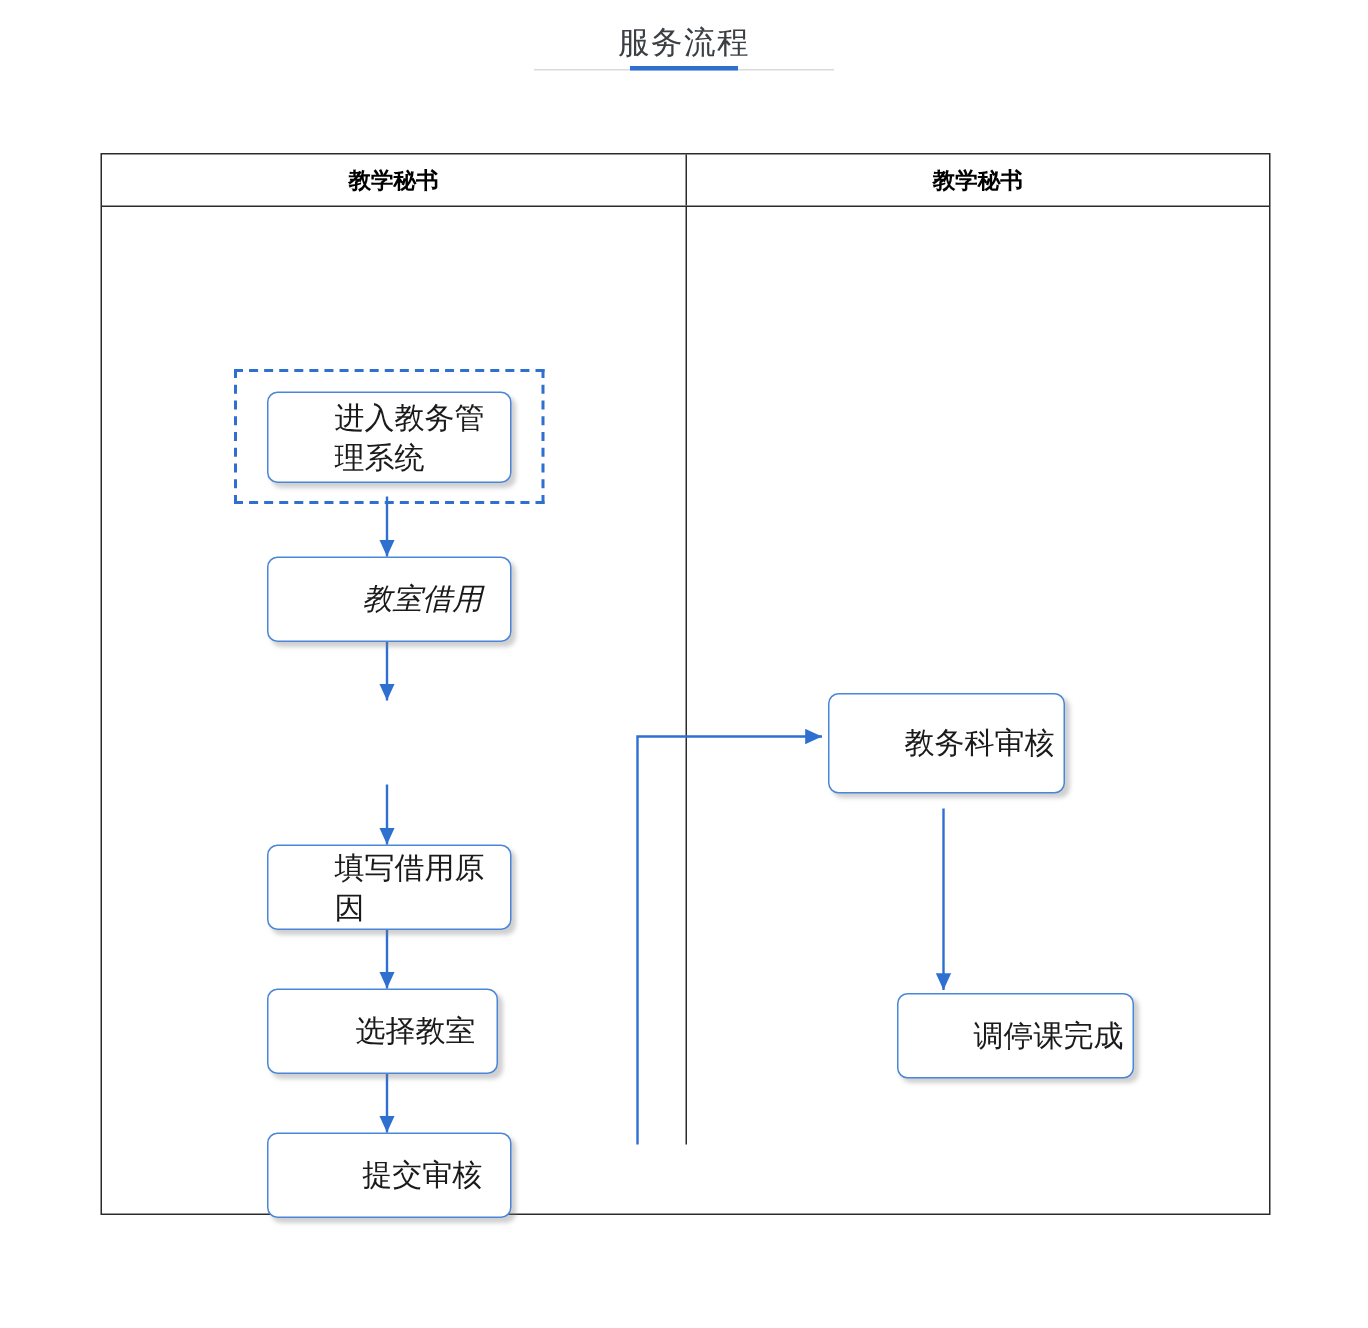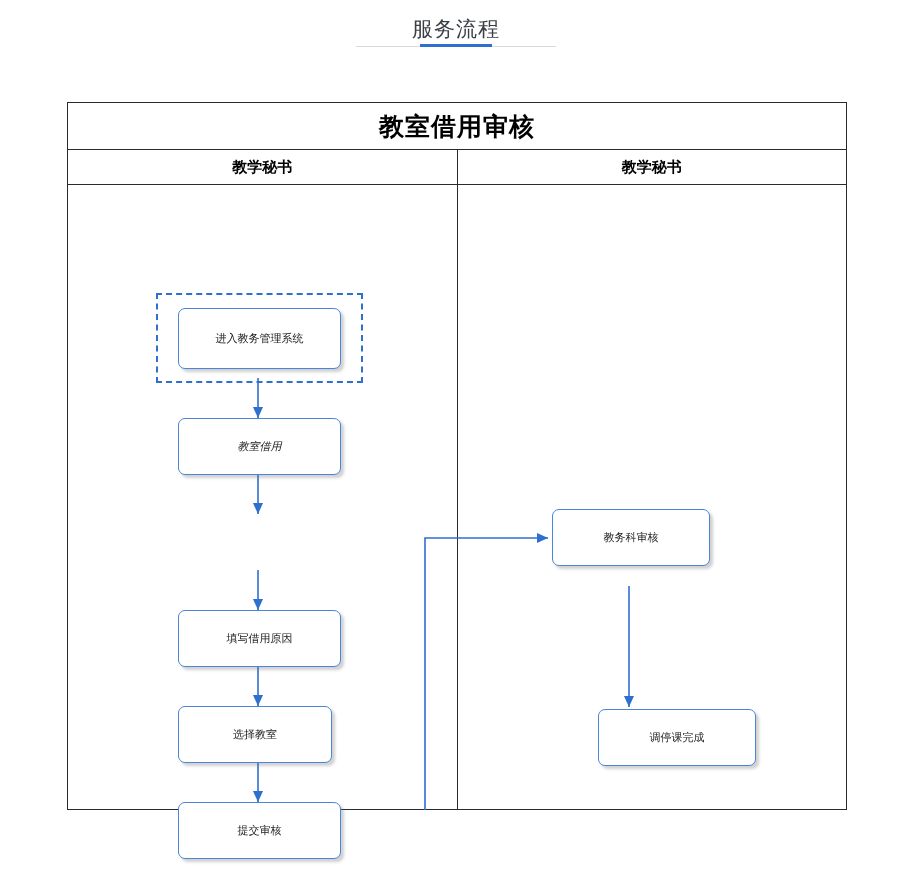--- a/index.html
+++ b/index.html
@@ -102,23 +102,24 @@
   
   .node {
     position: absolute;
     box-sizing: border-box;
     border: 1px solid #4a86d8;
     border-radius: 7px;
     background: #ffffff;
     display: flex;
     align-items: center;
     justify-content: center;
-    font-size: 11px;
+    font-size: 20px;
     color: #1a1a1a;
     box-shadow: 3px 3px 3px rgba(120,120,120,0.35);
+    padding-left: 44px;
   }
   .dashed-group {
     position: absolute;
     box-sizing: border-box;
     border: 2px dashed #2f6fd0;
     background: transparent;
   }
 
   
   .svg-layer {
@@ -134,21 +135,20 @@
 <body>
 
 <div class="page-header">
   <div class="page-title">服务流程</div>
 </div>
 <div class="title-rule"></div>
 <div class="title-rule-accent"></div>
 
 <div class="diagram">
 
-  <div class="diagram-title">教室借用审核</div>
 
   <div class="lane-headers">
     <div class="lane-header left">教学秘书</div>
     <div class="lane-header">教学秘书</div>
   </div>
 
   <div class="lane-body">
     <div class="lane-divider"></div>
 
     <svg class="svg-layer" viewBox="0 0 780 625">
@@ -185,21 +185,21 @@
     </div>
 
     <div class="node" style="left:110px; top:521px; width:154px; height:57px;">
       <span>选择教室</span>
     </div>
 
     <div class="node" style="left:110px; top:617px; width:163px; height:57px;align-items:center;">
       <span>提交审核</span>
     </div>
 
-    <div class="node" style="left:484px; top:324px; width:158px; height:57px;">
+    <div class="node" style="left:484px; top:324px; width:158px; height:67px;">
       <span>教务科审核</span>
     </div>
 
     <div class="node" style="left:484px; top:524px; width:158px; height:57px;margin-left:46px;">
       <span>调停课完成</span>
     </div>
 
   </div>
 </div>
 

